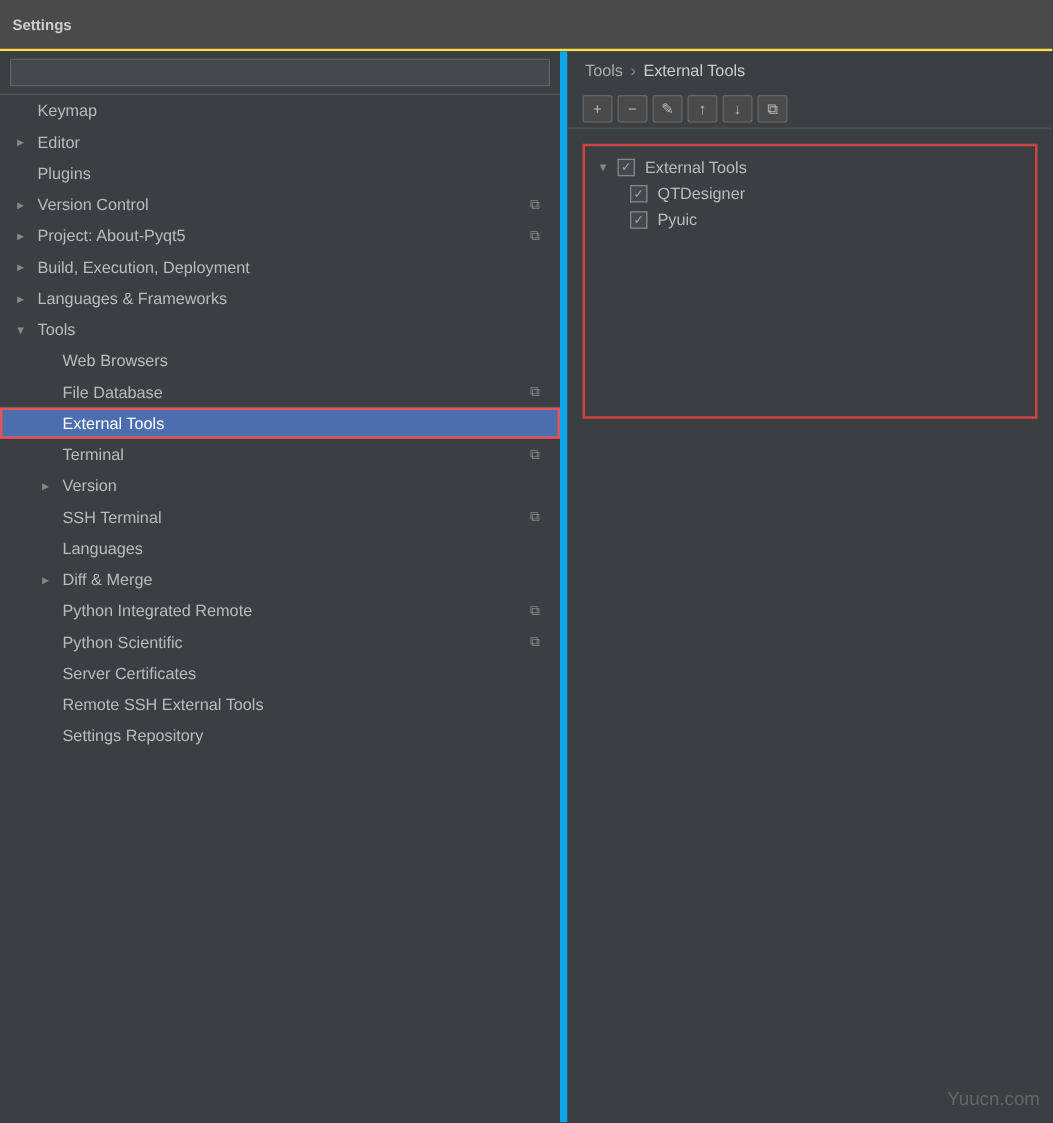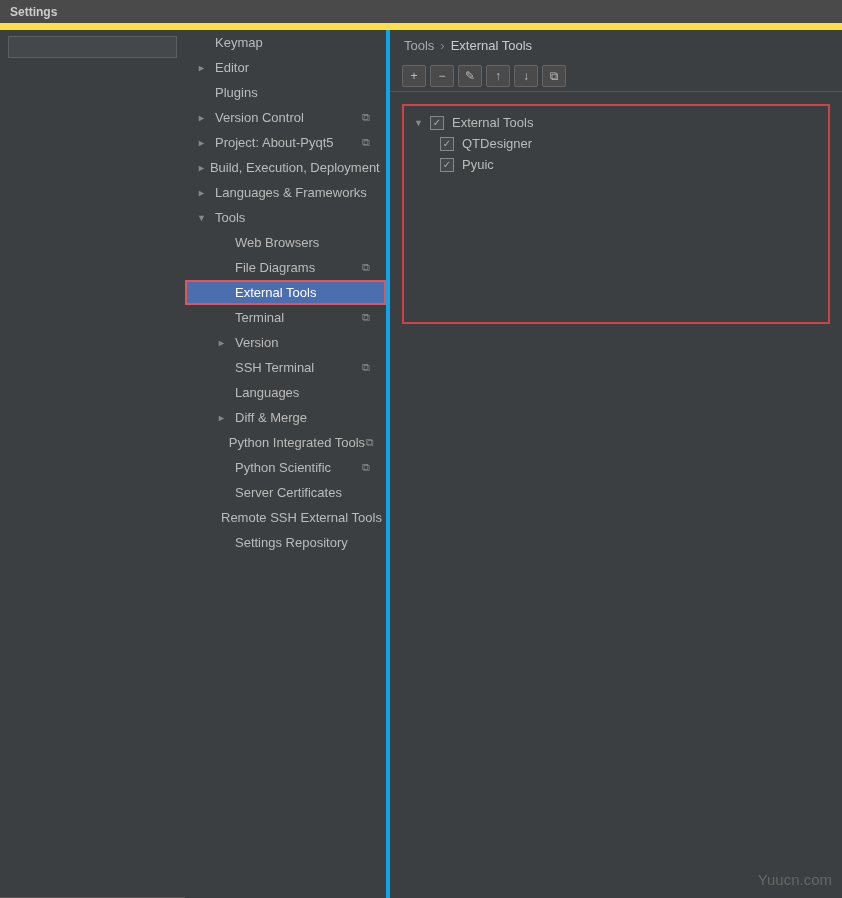--- a/index.html
+++ b/index.html
@@ -11,46 +11,46 @@
       width: 842px;
       height: 898px;
       overflow: hidden;
       display: flex;
       flex-direction: column;
     }
 
     
     .title-bar {
       background: #4a4a4a;
-      border-bottom: 7px solid #fde047;
+      border-bottom: 2px solid #fde047;
       padding: 4px 10px;
       display: flex;
       align-items: center;
-      height: 30px;
+      height: 41px;
     }
     .title-bar-text {
       color: #cccccc;
       font-size: 12px;
       font-weight: bold;
     }
 
     
     .main-container {
       display: flex;
       flex: 1;
       overflow: hidden;
     }
 
     
     .sidebar {
-      width: 390px;
-      background: #3c3f41;
-      border-right: 4px solid #0ea5e9;
-      display: flex;
-      flex-direction: row;
+      width: 454px;
+      background: #3c3f41;
+      border-right: 6px solid #0ea5e9;
+      display: flex;
+      flex-direction: column;
       overflow: hidden;
     }
 
     
     .search-box {
       padding: 6px 8px;
       background: #3c3f41;
       border-bottom: 1px solid #555;
     }
     .search-input {
@@ -279,21 +279,21 @@
         <span>Tools</span>
       </div>
 
       <div class="nav-item indented">
         <span class="nav-arrow empty"></span>
         <span>Web Browsers</span>
       </div>
 
       <div class="nav-item indented">
         <span class="nav-arrow empty"></span>
-        <span>File Diagrams</span>
+        <span>File Database</span>
         <span class="nav-icon copy-icon"></span>
       </div>
 
       <div class="nav-item indented selected">
         <span class="nav-arrow empty"></span>
         <span>External Tools</span>
       </div>
 
       <div class="nav-item indented">
         <span class="nav-arrow empty"></span>
@@ -318,21 +318,21 @@
       </div>
 
       <div class="nav-item indented">
         <span class="nav-arrow right"></span>
         <span>Diff &amp; Merge</span>
       </div>
 
 
       <div class="nav-item indented">
         <span class="nav-arrow empty"></span>
-        <span>Python Integrated Tools</span>
+        <span>Python Integrated Remote</span>
         <span class="nav-icon copy-icon"></span>
       </div>
 
       <div class="nav-item indented">
         <span class="nav-arrow empty"></span>
         <span>Python Scientific</span>
         <span class="nav-icon copy-icon"></span>
       </div>
 
       <div class="nav-item indented">

